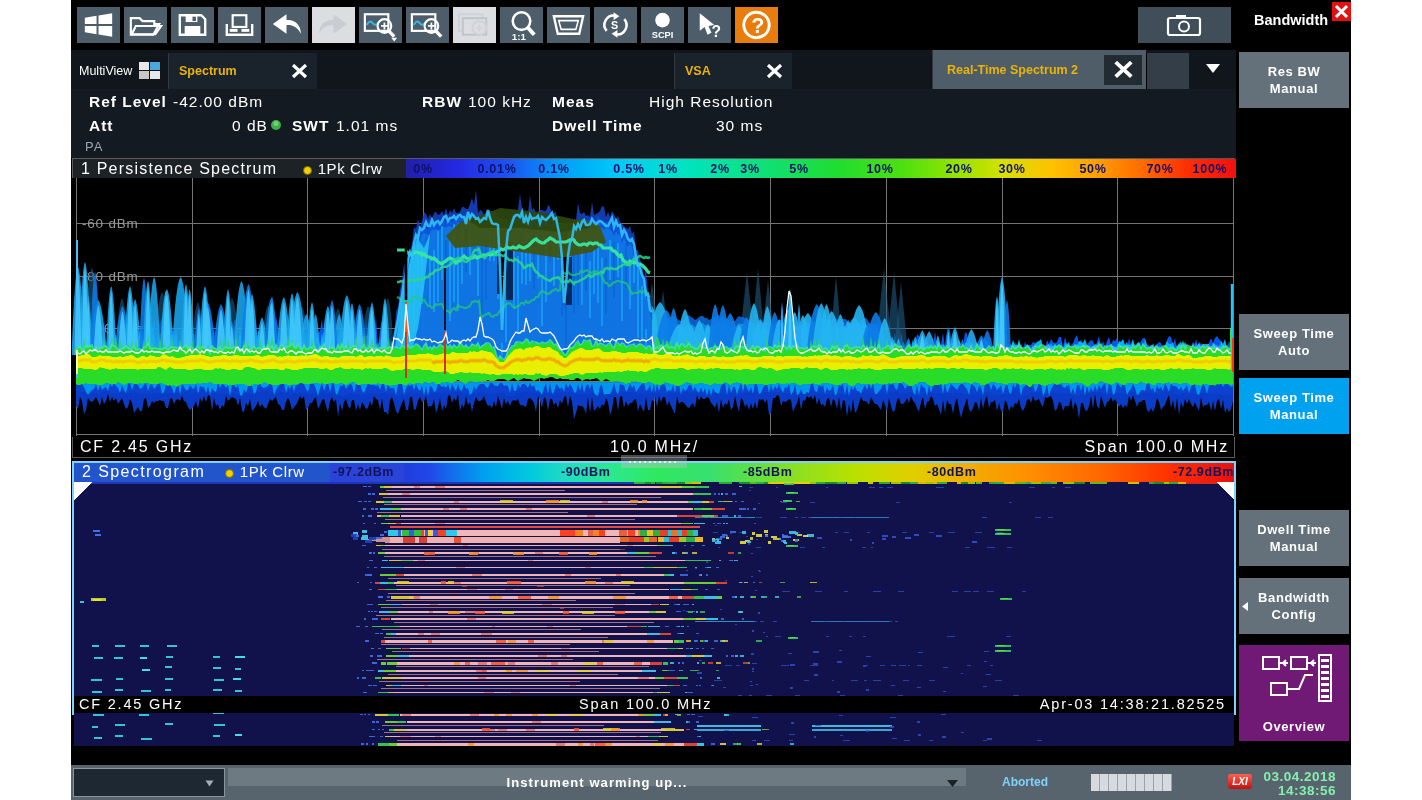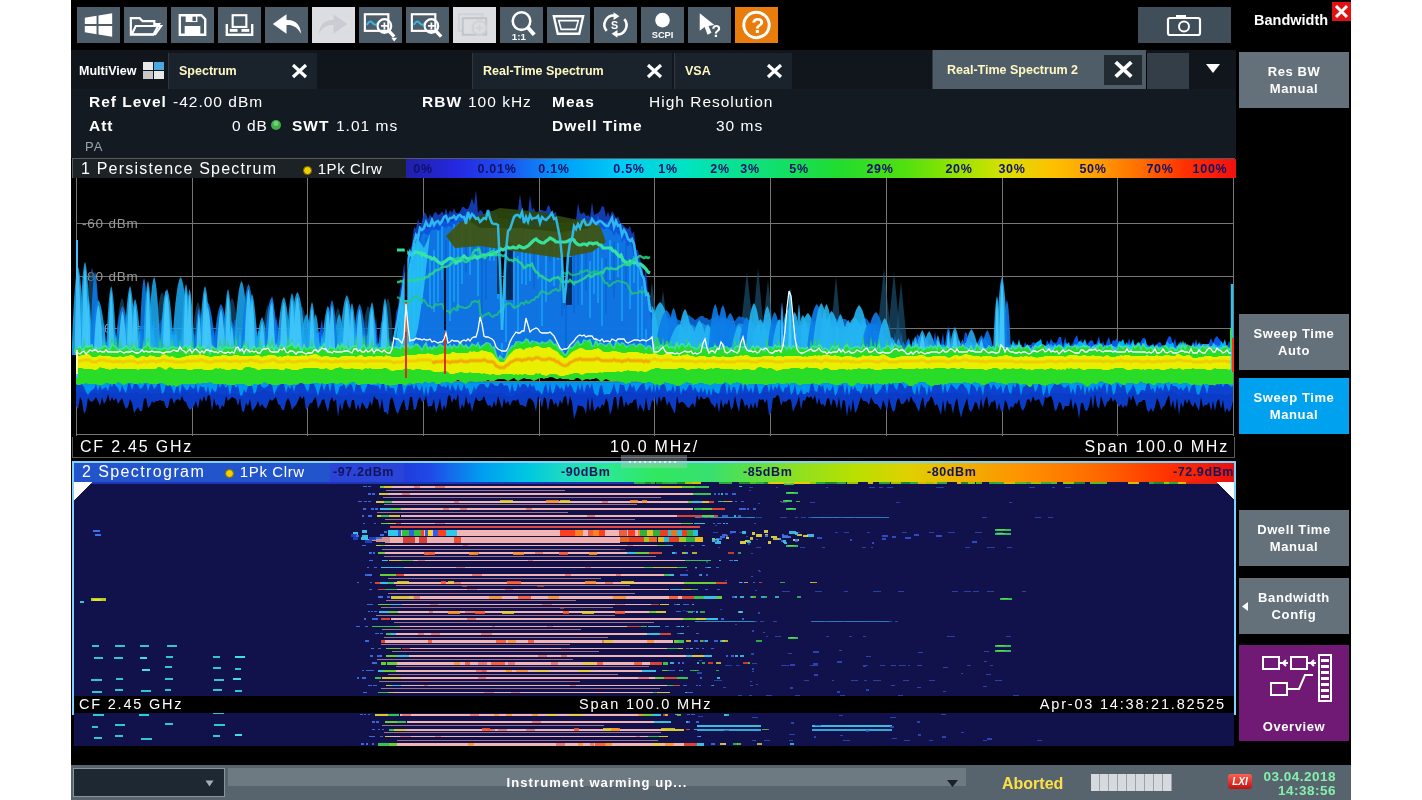--- a/index.html
+++ b/index.html
@@ -1,19 +1,19 @@
 <!DOCTYPE html>
 <html><head><meta charset="utf-8"><title>FSW</title><style>
 * { margin:0; padding:0; box-sizing:border-box; }
 body { width:1422px; height:800px; background:#fff; font-family:"Liberation Sans", sans-serif; position:relative; overflow:hidden; }
 #app { position:absolute; left:71px; top:0; width:1280px; height:800px; background:#000; }
 .tbtn { position:absolute; top:7px; width:43px; height:36px; }
 .tabbar { position:absolute; left:0; top:50px; width:1165px; height:39px; background:#10161c; }
-.mview { position:absolute; left:0; top:3px; width:95px; height:36px; color:#fff; font-size:12.5px; font-weight:bold; display:flex; align-items:center; padding-left:8px; width:126px; }
-.tab { position:absolute; top:3px; height:36px; background:#1a232b; border-left:1px solid #31383f; color:#fef9c3; display:flex; align-items:center; }
+.mview { position:absolute; left:0; top:3px; width:95px; height:36px; color:#fff; font-size:12.5px; font-weight:normal; display:flex; align-items:center; padding-left:8px; width:126px; }
+.tab { position:absolute; top:3px; height:36px; background:#1a232b; border-left:1px solid #31383f; color:#eab308; display:flex; align-items:center; }
 .tlab { font-size:12.5px; font-weight:bold; margin-left:10px; flex:1; }
 .tab .tx { margin-right:9px; }
 .tab.active { top:0; height:39px; background:#4e5d68; }
 .xbox { width:38px; height:30px; background:#222b31; margin-right:4px; display:flex; align-items:center; justify-content:center; }
 .hdr { position:absolute; left:0; top:89px; width:1165px; height:69px; background:#141a21; color:#fff; font-size:15.5px; letter-spacing:1px; }
 .hdr b { font-weight:bold; }
 .h1 { position:absolute; top:4px; }
 .h2 { position:absolute; top:28px; }
 .h3 { position:absolute; top:50px; font-size:13px; color:#9aa4ac; }
 .win1 { position:absolute; left:1px; top:158px; width:1163px; height:300px; border:1px solid #5a5a5a; background:#000; }
@@ -121,26 +121,20 @@
           <rect x="0" y="9" width="10" height="8" fill="#c8c8c8"></rect>
           <rect x="11" y="9" width="10" height="8" fill="#e8e8e8"></rect>
         </svg>
       </div>
 <div class="tab" style="left:97px;width:149px">
         <span class="tlab">Spectrum</span>
         <svg class="tx" width="17" height="15" viewBox="0 0 17 15">
           <path d="M2 1 L15 13 M15 1 L2 13" stroke="#fff" stroke-width="3.2"></path>
         </svg>
       </div>
-<div class="tab" style="left:401px;width:200px">
-        <span class="tlab">Real-Time Spectrum</span>
-        <svg class="tx" width="17" height="15" viewBox="0 0 17 15">
-          <path d="M2 1 L15 13 M15 1 L2 13" stroke="#fff" stroke-width="3.2"></path>
-        </svg>
-      </div>
 <div class="tab" style="left:603px;width:118px">
         <span class="tlab">VSA</span>
         <svg class="tx" width="17" height="15" viewBox="0 0 17 15">
           <path d="M2 1 L15 13 M15 1 L2 13" stroke="#fff" stroke-width="3.2"></path>
         </svg>
       </div>
 <div class="tab active" style="left:861px;width:214px">
         <span class="tlab" style="margin-left:14px">Real-Time Spectrum 2</span>
         <div class="xbox">
           <svg width="21" height="18" viewBox="0 0 17 15">
@@ -178,21 +172,21 @@
  <div class="wtitle" style="left:230px;top:1px"><span class="dot"></span> <span style="font-size:15px;letter-spacing:0.6px">1Pk Clrw</span></div>
  <div class="pscale">
         <span class="slab" style="left:-5px">0%</span>
         <span class="slab" style="left:69px">0.01%</span>
         <span class="slab" style="left:126px">0.1%</span>
         <span class="slab" style="left:201px">0.5%</span>
         <span class="slab" style="left:240px">1%</span>
         <span class="slab" style="left:292px">2%</span>
         <span class="slab" style="left:322px">3%</span>
         <span class="slab" style="left:371px">5%</span>
-        <span class="slab" style="left:452px">29%</span>
+        <span class="slab" style="left:452px">10%</span>
         <span class="slab" style="left:531px">20%</span>
         <span class="slab" style="left:584px">30%</span>
         <span class="slab" style="left:665px">50%</span>
         <span class="slab" style="left:732px">70%</span>
         <span class="slab" style="left:782px">100%</span>
       </div>
  <div style="position:absolute;left:-1px;top:19px"><svg width="1164" height="259" viewBox="72 178 1164 259" xmlns="http://www.w3.org/2000/svg">
 <rect x="72" y="178" width="1164" height="259" fill="#000"></rect>
 <g stroke="#757575" stroke-width="1" shape-rendering="crispEdges">
             <line x1="76" y1="178" x2="76" y2="437"></line>
@@ -1812,21 +1806,21 @@
  <div style="position:absolute;left:2px;top:3px;width:152px;height:29px;background:#1e2833;border:1px solid #8a949c">
   <svg style="position:absolute;right:10px;top:11px" width="9" height="7" viewBox="0 0 9 7">
           <path d="M0.5 0.5 L8.5 0.5 L4.5 6.5 Z" fill="#9fb0bc"></path>
         </svg>
  </div>
  <div style="position:absolute;left:157px;top:3px;width:738px;height:18px;background:#6e7a82;color:#fff;font-size:13px;font-weight:bold;letter-spacing:1.1px;text-align:center;line-height:29px">Instrument warming up...
   <svg style="position:absolute;right:8px;top:12px" width="11" height="7" viewBox="0 0 11 7">
           <path d="M0 0 L11 0 L5.5 7 Z" fill="#1a2228"></path>
         </svg>
  </div>
- <div style="position:absolute;left:931px;top:10px;color:#fde047;font-size:16px;font-weight:bold">Aborted</div>
+ <div style="position:absolute;left:931px;top:10px;color:#7dd3fc;font-size:12px;font-weight:bold">Aborted</div>
  <div style="position:absolute;left:1020px;top:9px;width:81px;height:17px;background:#9aa2aa">
         <div style="position:absolute;left:0px;top:0;width:8px;height:17px;background:#d6d9dd"></div>
         <div style="position:absolute;left:9px;top:0;width:8px;height:17px;background:#d6d9dd"></div>
         <div style="position:absolute;left:18px;top:0;width:8px;height:17px;background:#d6d9dd"></div>
         <div style="position:absolute;left:27px;top:0;width:8px;height:17px;background:#d6d9dd"></div>
         <div style="position:absolute;left:36px;top:0;width:8px;height:17px;background:#d6d9dd"></div>
         <div style="position:absolute;left:45px;top:0;width:8px;height:17px;background:#d6d9dd"></div>
         <div style="position:absolute;left:54px;top:0;width:8px;height:17px;background:#d6d9dd"></div>
         <div style="position:absolute;left:63px;top:0;width:8px;height:17px;background:#d6d9dd"></div>
         <div style="position:absolute;left:72px;top:0;width:8px;height:17px;background:#d6d9dd"></div>

